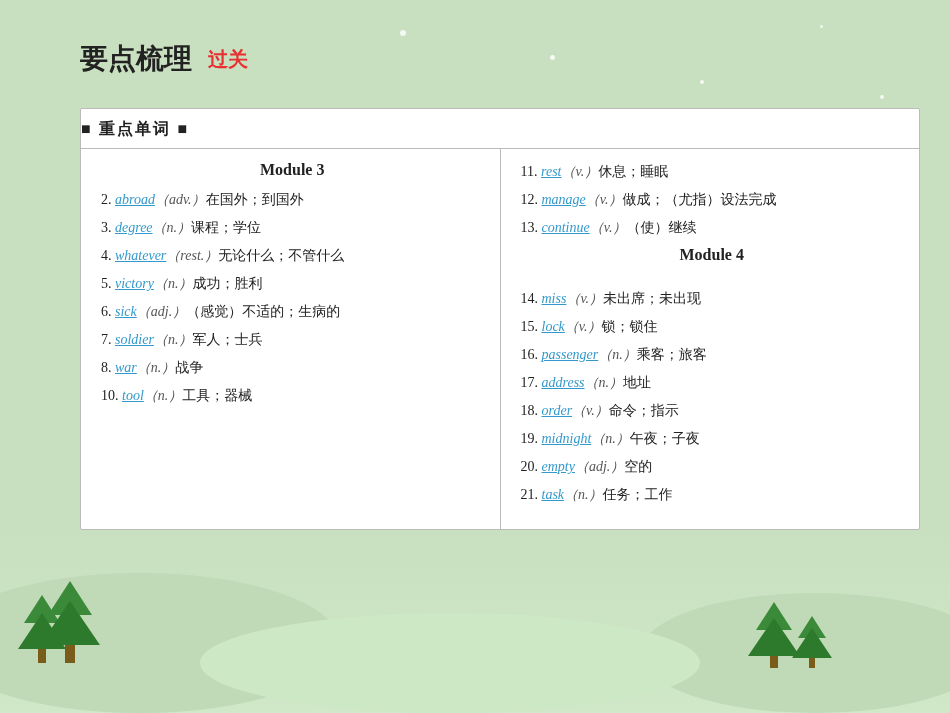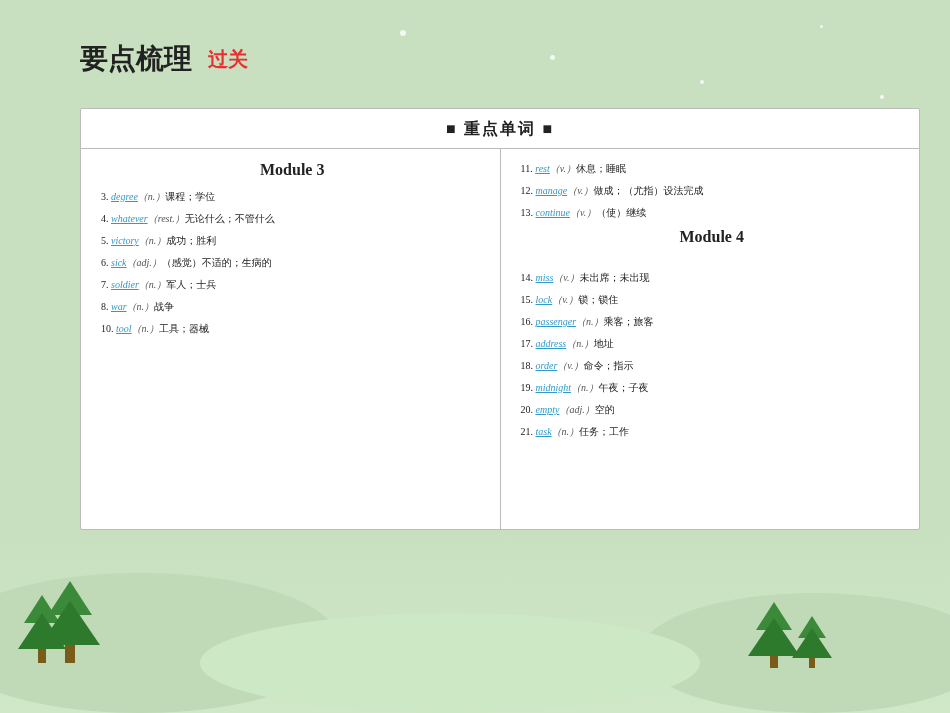--- a/index.html
+++ b/index.html
@@ -57,21 +57,21 @@
       top: 108px;
       left: 80px;
       right: 30px;
       background: white;
       border: 1.5px solid #bbb;
       border-radius: 2px;
     }
 
     
     .section-header {
-      text-align: center;
+      text-align: left;
       padding: 10px 0 8px 0;
       border-bottom: 1.5px solid #bbb;
       font-size: 16px;
       font-weight: bold;
       color: #222;
       font-family: "Microsoft YaHei", sans-serif;
       letter-spacing: 2px;
     }
 
     
@@ -94,21 +94,21 @@
     .module-title {
       text-align: center;
       font-size: 16px;
       font-weight: bold;
       color: #222;
       margin-bottom: 10px;
       font-family: "Times New Roman", serif;
     }
 
     .vocab-item {
-      font-size: 10px;
+      font-size: 14px;
       color: #222;
       margin-bottom: 7px;
       line-height: 1.5;
       font-family: "SimSun", "宋体", serif;
     }
 
     .vocab-item .num {
       color: #222;
     }
 
@@ -179,20 +179,23 @@
   <div class="section-header">
     <span>■ 重点单词 ■</span>
   </div>
 
   <div class="content-area">
 
     <div class="col-left">
       <div class="module-title">Module 3</div>
 
 
+      <div class="vocab-item">
+        <span class="num">2. </span><span class="vocab-word">abroad</span><span class="vocab-pos">（adv.）</span><span class="vocab-def">在国外；到国外</span>
+      </div>
 
       <div class="vocab-item">
         <span class="num">3. </span><span class="vocab-word">degree</span><span class="vocab-pos">（n.）</span><span class="vocab-def">课程；学位</span>
       </div>
 
       <div class="vocab-item">
         <span class="num">4. </span><span class="vocab-word">whatever</span><span class="vocab-pos">（rest.）</span><span class="vocab-def">无论什么；不管什么</span>
       </div>
 
       <div class="vocab-item">

